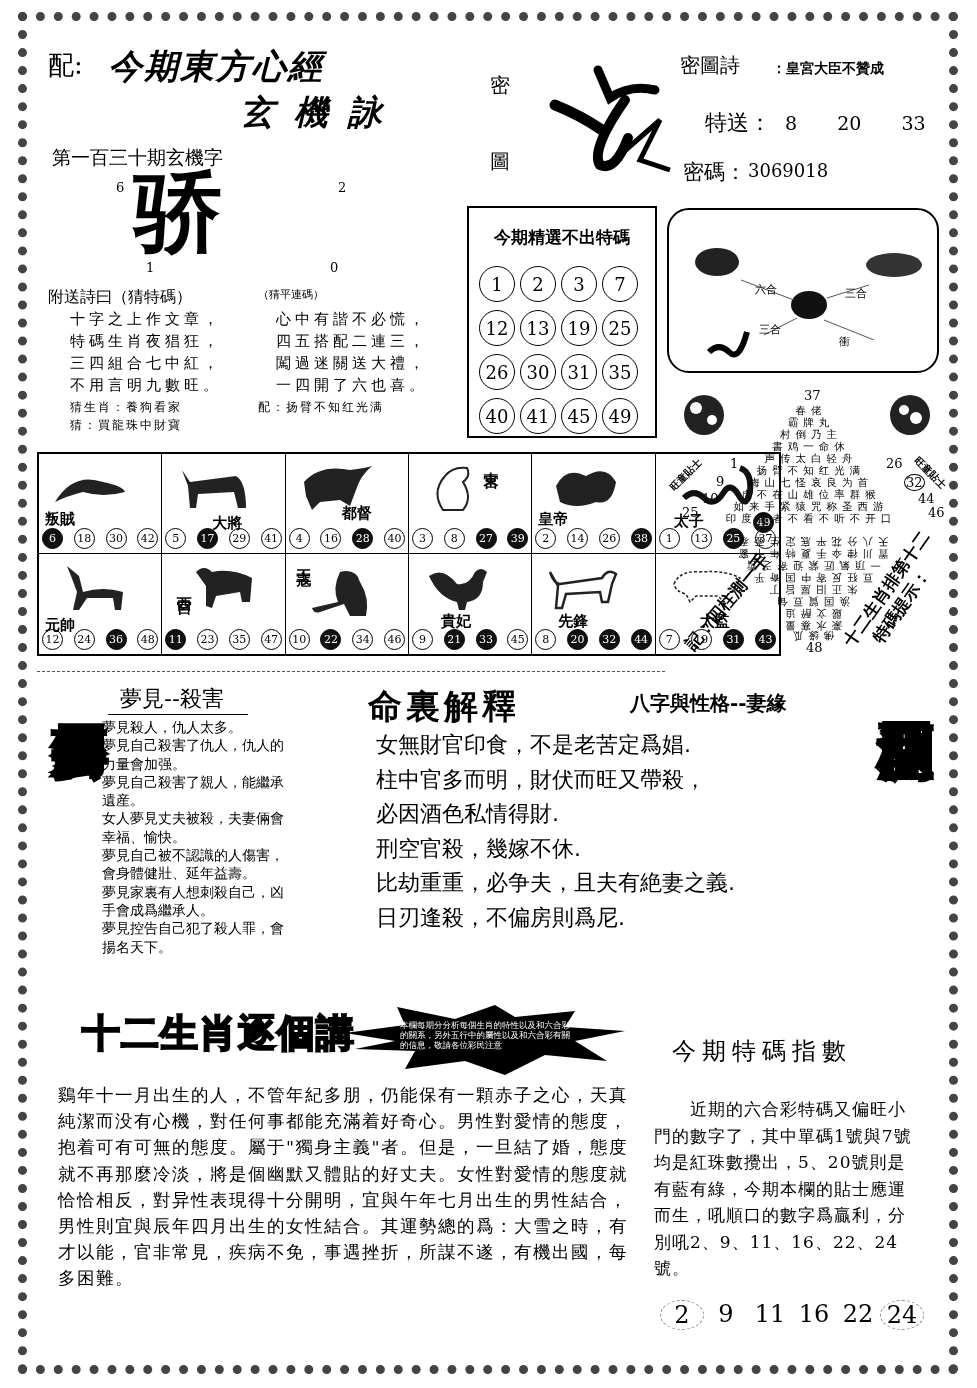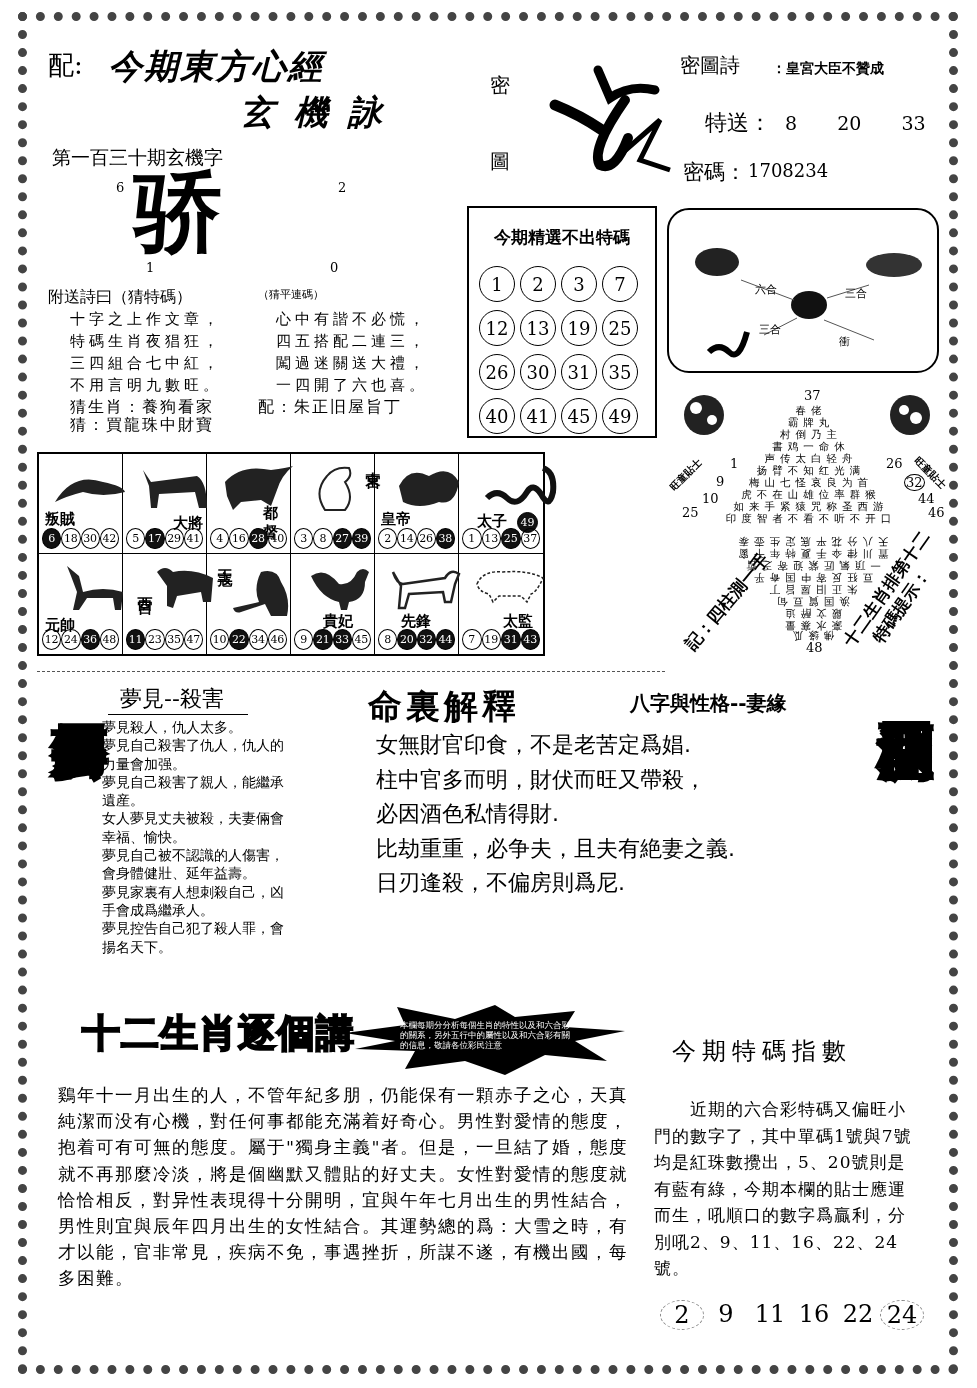--- a/index.html
+++ b/index.html
@@ -18,21 +18,21 @@
   .num-tr { left: 338px; top: 180px; font-size: 13px; }
   .num-bl { left: 146px; top: 260px; font-size: 13px; }
   .num-br { left: 330px; top: 260px; font-size: 13px; }
 
   
   .poem-head-l { left: 48px; top: 287px; font-size: 16px; }
   .poem-head-r { left: 258px; top: 287px; font-size: 11px; }
   .poem-col { font-size: 15px; line-height: 22px; letter-spacing: 4px; }
   .poem-col-l { left: 70px; top: 308px; }
   .poem-col-r { left: 276px; top: 308px; }
-  .poem-note { font-size: 16px; letter-spacing: 2px; }
+  .poem-note { font-size: 12px; letter-spacing: 2px; }
 
   
   .mi-char { font-size: 20px; }
   .secret-glyph { left: 540px; top: 60px; width: 150px; height: 120px; }
   .poem-label { left: 680px; top: 52px; font-size: 20px; }
   .poem-text { left: 772px; top: 60px; font-size: 14px; font-weight: bold; }
   .special-label { left: 705px; top: 108px; font-size: 22px; }
   .special-nums { left: 785px; top: 112px; font-size: 19px; font-family: "DejaVu Serif", serif; word-spacing: 14px; }
   .code-label { left: 683px; top: 158px; font-size: 21px; }
   .code-value { left: 748px; top: 160px; font-size: 18px; font-family: "DejaVu Serif", serif; }
@@ -41,21 +41,21 @@
   .notout-box { left: 467px; top: 206px; width: 190px; height: 232px; border: 2px solid #000; }
   .notout-title { position: absolute; left: 0; right: 0; top: 18px; text-align: center; font-size: 17px; font-weight: bold; }
   .notout-grid { position: absolute; left: 10px; top: 58px; display: grid; grid-template-columns: repeat(4, 40px); row-gap: 8px; column-gap: 1px; }
   .ball { width: 36px; height: 36px; border: 1.5px solid #000; border-radius: 50%; display: flex; align-items: center; justify-content: center; font-family: "DejaVu Serif", serif; font-size: 18px; }
 
   
   .relbox { left: 667px; top: 208px; width: 272px; height: 165px; border: 2px solid #000; border-radius: 22px; }
   .rel-label { font-size: 11px; }
 
   
-  .agrid { left: 37px; top: 452px; width: 508px; height: 204px; border: 2px solid #000; display: grid; grid-template-columns: repeat(6, 1fr); grid-template-rows: repeat(2, 1fr); }
+  .agrid { left: 37px; top: 452px; width: 744px; height: 204px; border: 2px solid #000; display: grid; grid-template-columns: repeat(6, 1fr); grid-template-rows: repeat(2, 1fr); }
   .acell { border-right: 1.5px solid #000; border-bottom: 1.5px solid #000; position: relative; }
   .acell:nth-child(6n) { border-right: none; }
   .acell:nth-child(n+7) { border-bottom: none; }
   .acell .animal { position: absolute; left: 14px; top: 8px; width: 74px; height: 50px; }
   .acell .title { position: absolute; font-size: 15px; font-weight: bold; }
   .acell .nums { position: absolute; left: 3px; right: 3px; bottom: 4px; display: flex; justify-content: space-between; }
   .sball { width: 21px; height: 21px; border-radius: 50%; border: 1.4px solid #000; font-size: 11px; display: flex; align-items: center; justify-content: center; font-family: "DejaVu Serif", serif; }
   .sball.dark { background: #111; color: #fff; border-color: #000; }
   .extra-ball { position: absolute; right: 5px; top: 58px; }
   .ticks { left: 37px; top: 658px; width: 628px; height: 14px; border-bottom: 1px dashed #555; }
@@ -117,37 +117,37 @@
   <div>三四組合七中紅，</div>
   <div>不用言明九數旺。</div>
   <div class="poem-note">猜生肖：養狗看家</div>
   <div class="poem-note" style="margin-top:-4px">猜：買龍珠中財寶</div>
 </div>
 <div class="abs poem-col poem-col-r serif">
   <div>心中有諧不必慌，</div>
   <div>四五搭配二連三，</div>
   <div>闖過迷關送大禮，</div>
   <div>一四開了六也喜。</div>
-  <div class="poem-note" style="margin-left:-18px">配：朱正旧屋旨丁</div>
+  <div class="poem-note" style="margin-left:-18px">配：扬臂不知红光满</div>
 </div>
 
 <div class="abs mi-char serif" style="left:490px;top:72px">密</div>
 <div class="abs mi-char serif" style="left:490px;top:148px">圖</div>
 <svg class="abs secret-glyph" viewBox="0 0 150 120">
   <path d="M15 45 Q40 55 62 70" stroke="#000" stroke-width="11" fill="none" stroke-linecap="round"></path>
   <path d="M58 10 L70 38 Q90 24 115 30" stroke="#000" stroke-width="9" fill="none" stroke-linecap="round"></path>
   <path d="M85 40 Q50 90 60 105 Q75 112 88 78" stroke="#000" stroke-width="10" fill="none" stroke-linecap="round"></path>
   <path d="M80 95 L120 60 L100 100 L130 110" stroke="#000" stroke-width="5" fill="none"></path>
 </svg>
 <div class="abs poem-label serif">密圖詩</div>
 <div class="abs poem-text">：皇宮大臣不贊成</div>
 <div class="abs special-label">特送：</div>
 <div class="abs special-nums" style="white-space:pre">8  20  33</div>
 <div class="abs code-label">密碼：</div>
-<div class="abs code-value">1708234</div>
+<div class="abs code-value">3069018</div>
 
 <div class="abs notout-box">
   <div class="notout-title">今期精選不出特碼</div>
   <div class="notout-grid">
     <div class="ball">1</div>
     <div class="ball">2</div>
     <div class="ball">3</div>
     <div class="ball">7</div>
     <div class="ball">12</div>
     <div class="ball">13</div>
@@ -397,20 +397,21 @@
   <div>夢見控告自己犯了殺人罪，會</div>
   <div>揚名天下。</div>
 </div>
 
 <div class="abs fate-title">命裏解釋</div>
 <div class="abs fate-sub">八字與性格--妻緣</div>
 <div class="abs fate-text">
   <div>女無財官印食，不是老苦定爲娼.</div>
   <div>柱中官多而明，財伏而旺又帶殺，</div>
   <div>必因酒色私情得財.</div>
+  <div>刑空官殺，幾嫁不休.</div>
   <div>比劫重重，必争夫，且夫有絶妻之義.</div>
   <div>日刃逢殺，不偏房則爲尼.</div>
 </div>
 <div class="abs vert-title pillar-vert">四柱預測</div>
 
 <div class="abs tz-title">十二生肖逐個講</div>
 <svg class="abs burst" viewBox="0 0 280 70">
   <polygon points="0,28 60,20 52,2 110,14 150,0 170,12 230,6 220,22 280,26 230,36 262,56 200,50 160,70 120,56 60,64 70,46 10,44 50,36" fill="#000"></polygon>
 </svg>
 <div class="abs burst-text">本欄每期分分析每個生肖的特性以及和六合彩的關系，另外五行中的屬性以及和六合彩有關的信息，敬請各位彩民注意</div>

